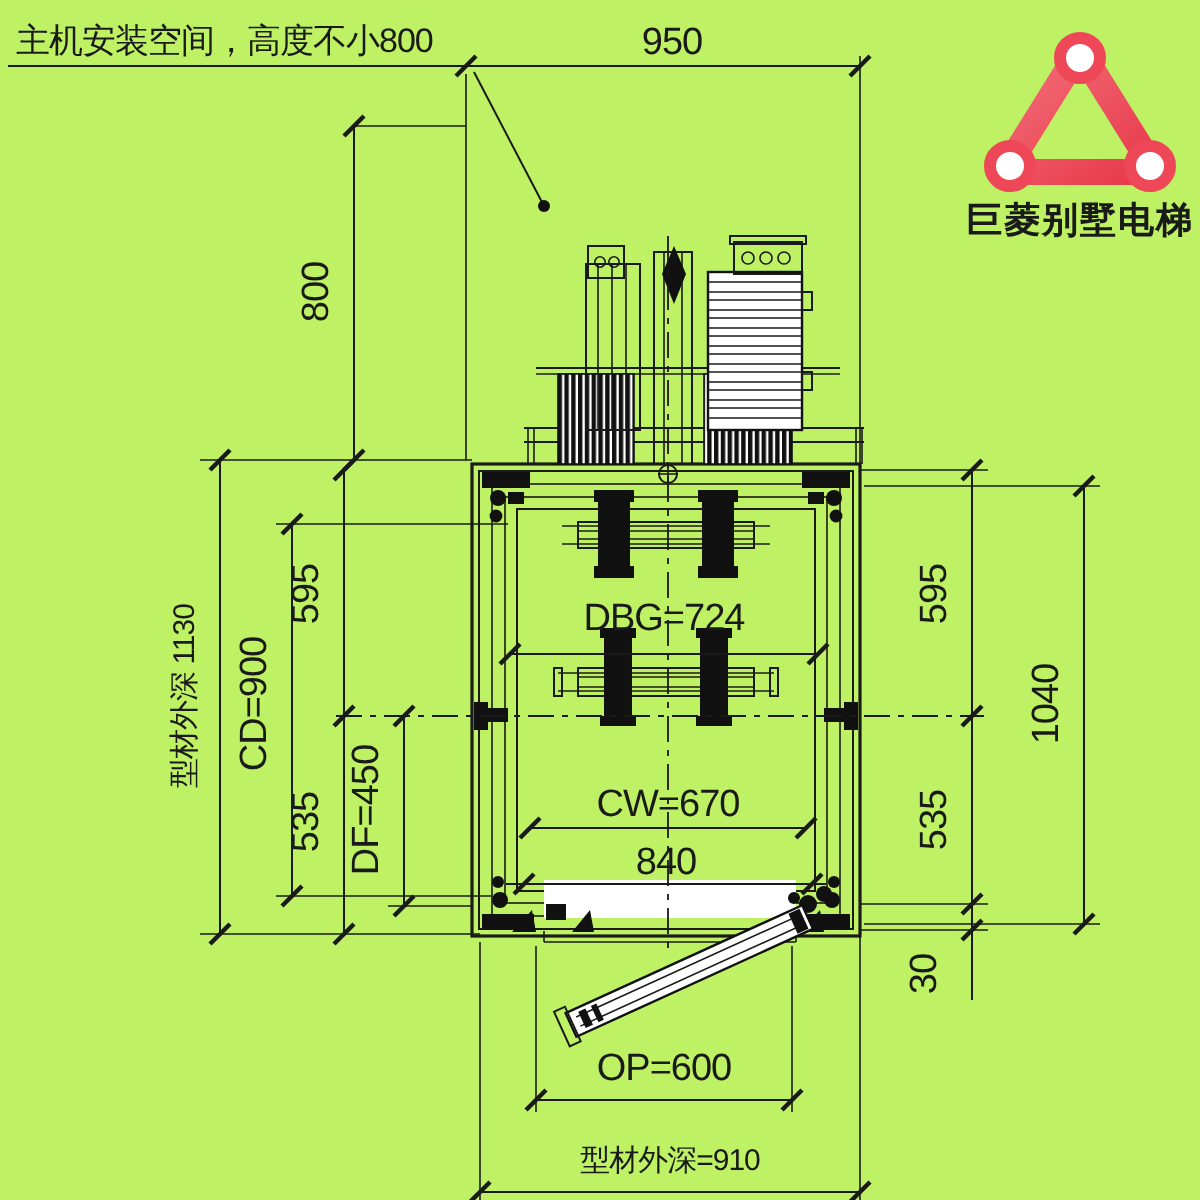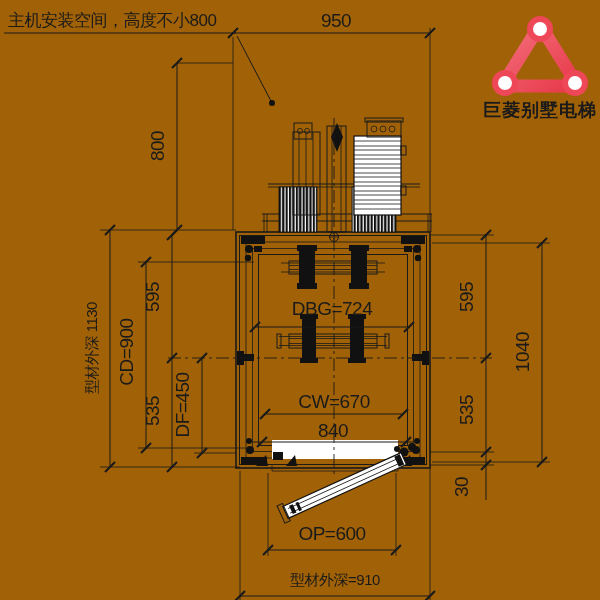--- a/index.html
+++ b/index.html
@@ -1,16 +1,16 @@
 <!DOCTYPE html>
 <html><head>
 <meta charset="utf-8">
 <style>
   html,body{margin:0;padding:0;background:#fff;}
-  #stage{position:relative;width:600px;height:600px;background:#a16207;overflow:hidden;
+  #stage{position:relative;width:600px;height:600px;background:#bef264;overflow:hidden;
          font-family:"Liberation Sans",sans-serif;}
   svg{position:absolute;left:0;top:0;}
   .ln  {stroke:#1a1a1a;stroke-width:1.6;fill:none;}
   .ln1 {stroke:#1a1a1a;stroke-width:1;fill:none;}
   .thin{stroke:#1a1a1a;stroke-width:0.8;fill:none;}
   .cl  {stroke:#1a1a1a;stroke-width:0.9;fill:none;stroke-dasharray:13 4 3 4;}
   .tick{stroke:#1a1a1a;stroke-width:2.2;}
   .blk {fill:#111;stroke:none;}
   .wht {fill:#fff;stroke:none;}
   text {fill:#1a1a1a;letter-spacing:-0.5px;}

